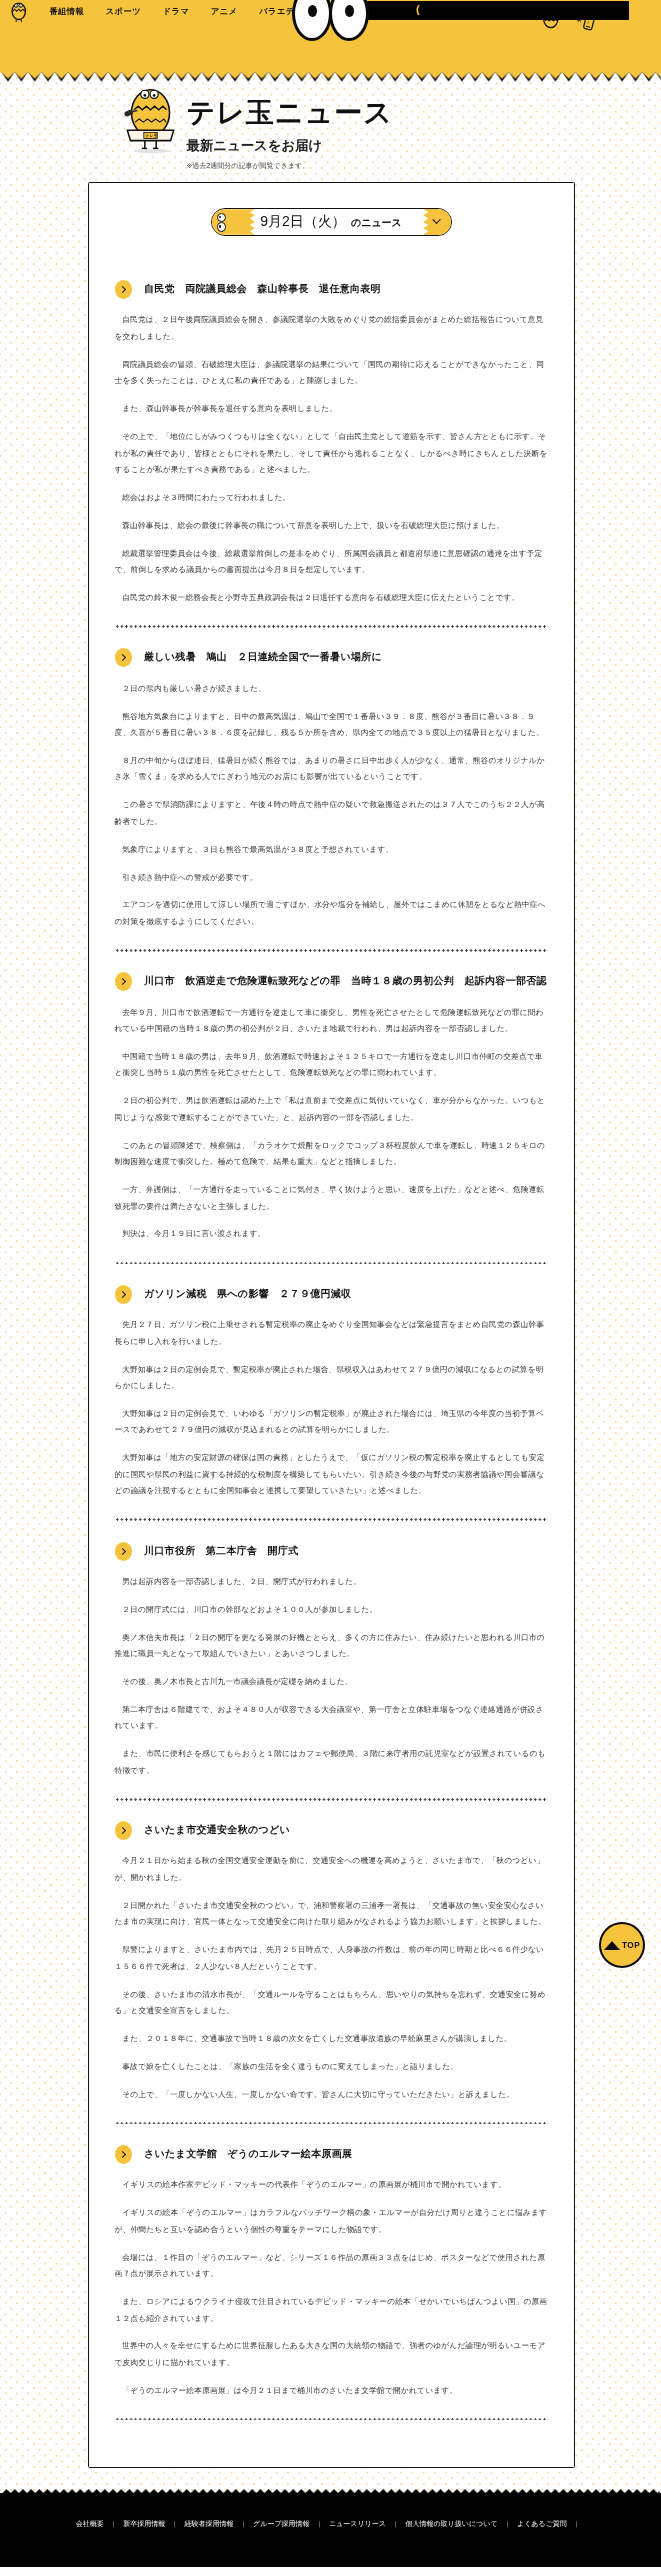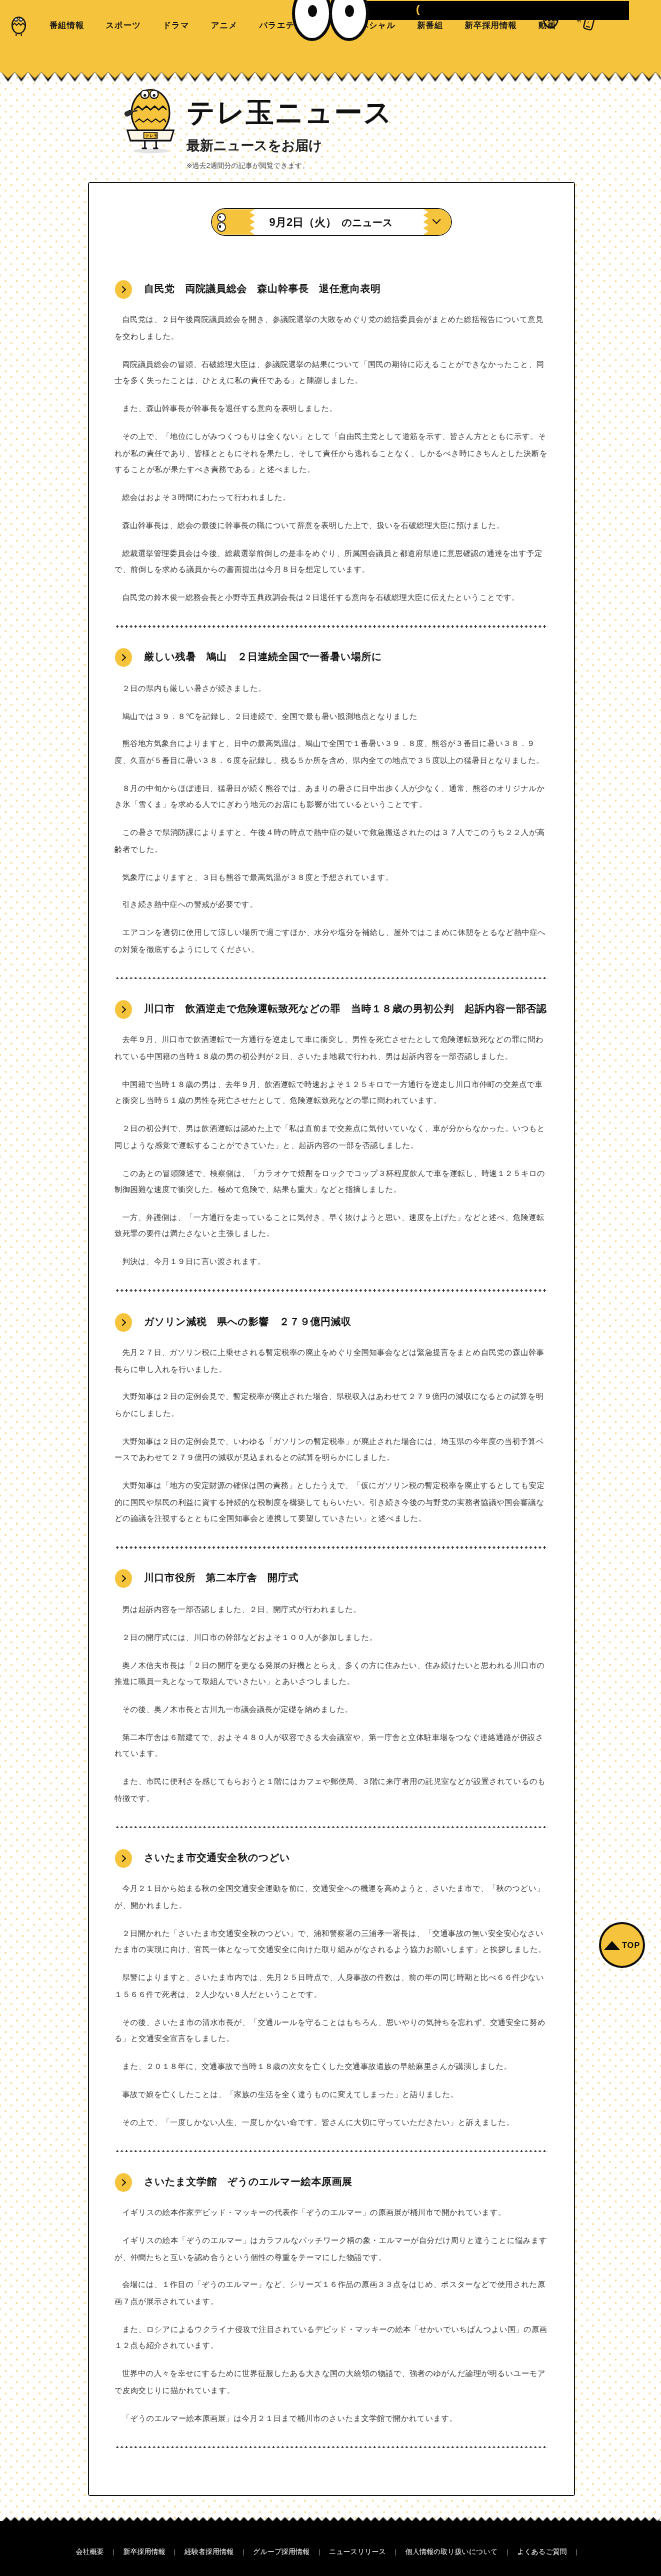--- a/index.html
+++ b/index.html
@@ -11,21 +11,21 @@
   }
   
   .site-header{
     position:relative;
     height:72px;
     background:#F6C33C;
     z-index:5;
   }
   .nav{
     position:absolute;
-    left:10.3px; top:15px;
+    left:10.3px; top:1px;
     display:flex;
     align-items:center;
     gap:21.6px;
     white-space:nowrap;
   }
   .logo-wrap{display:flex;align-items:center;gap:3.1px;}
   .nav-item{
     font-size:8.2px;
     font-weight:bold;
     color:#141414;
@@ -149,21 +149,21 @@
   .pill-eye{
     position:absolute;
     width:7.7px;height:7.7px;
     background:#fff;border:1.3px solid #111;border-radius:50%;
   }
   .pill-eye .pp{
     position:absolute;left:1.5px;top:2.1px;
     width:2.3px;height:2.3px;background:#111;border-radius:50%;
   }
   .pill-text{position:relative;z-index:2;display:flex;align-items:baseline;gap:5.2px;}
-  .pill-date{font-size:11px;font-weight:bold;color:#111;}
+  .pill-date{font-size:14px;font-weight:normal;color:#111;}
   .pill-suffix{font-size:10px;font-weight:bold;color:#111;}
   .chev{
     display:inline-block;
     width:4.6px;height:4.6px;
     border-top:1.8px solid #111;
     border-right:1.8px solid #111;
   }
   .chev-down{transform:rotate(135deg);position:absolute;right:11.3px;top:8.2px;z-index:3;}
   
   .article h2{
@@ -396,21 +396,20 @@
 
         <section class="article">
           <h2>
             <span class="bullet">
               <span class="chev"></span>
             </span>
             <span>厳しい残暑　鳩山　２日連続全国で一番暑い場所に</span>
           </h2>
           <div class="article-body">
             <p class="para">２日の県内も厳しい暑さが続きました。</p>
-            <p class="para">鳩山では３９．８℃を記録し、２日連続で、全国で最も暑い観測地点となりました</p>
             <p class="para">熊谷地方気象台によりますと、日中の最高気温は、鳩山で全国で１番暑い３９．８度、熊谷が３番目に暑い３８．９度、久喜が５番目に暑い３８．６度を記録し、残る５か所を含め、県内全ての地点で３５度以上の猛暑日となりました。</p>
             <p class="para">８月の中旬からほぼ連日、猛暑日が続く熊谷では、あまりの暑さに日中出歩く人が少なく、通常、熊谷のオリジナルかき氷「雪くま」を求める人でにぎわう地元のお店にも影響が出ているということです。</p>
             <p class="para">この暑さで県消防課によりますと、午後４時の時点で熱中症の疑いで救急搬送されたのは３７人でこのうち２２人が高齢者でした。</p>
             <p class="para">気象庁によりますと、３日も熊谷で最高気温が３８度と予想されています。</p>
             <p class="para">引き続き熱中症への警戒が必要です。</p>
             <p class="para">エアコンを適切に使用して涼しい場所で過ごすほか、水分や塩分を補給し、屋外ではこまめに休憩をとるなど熱中症への対策を徹底するようにしてください。</p>
           </div>
         </section>
         <div class="divider"></div>
 

